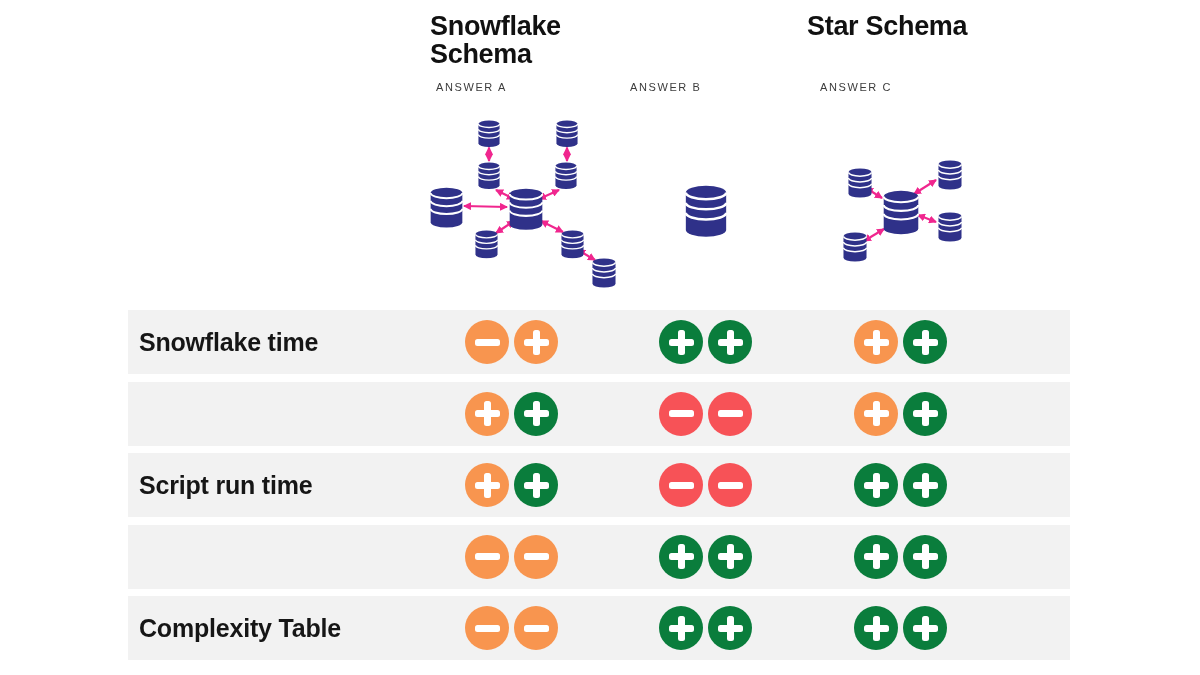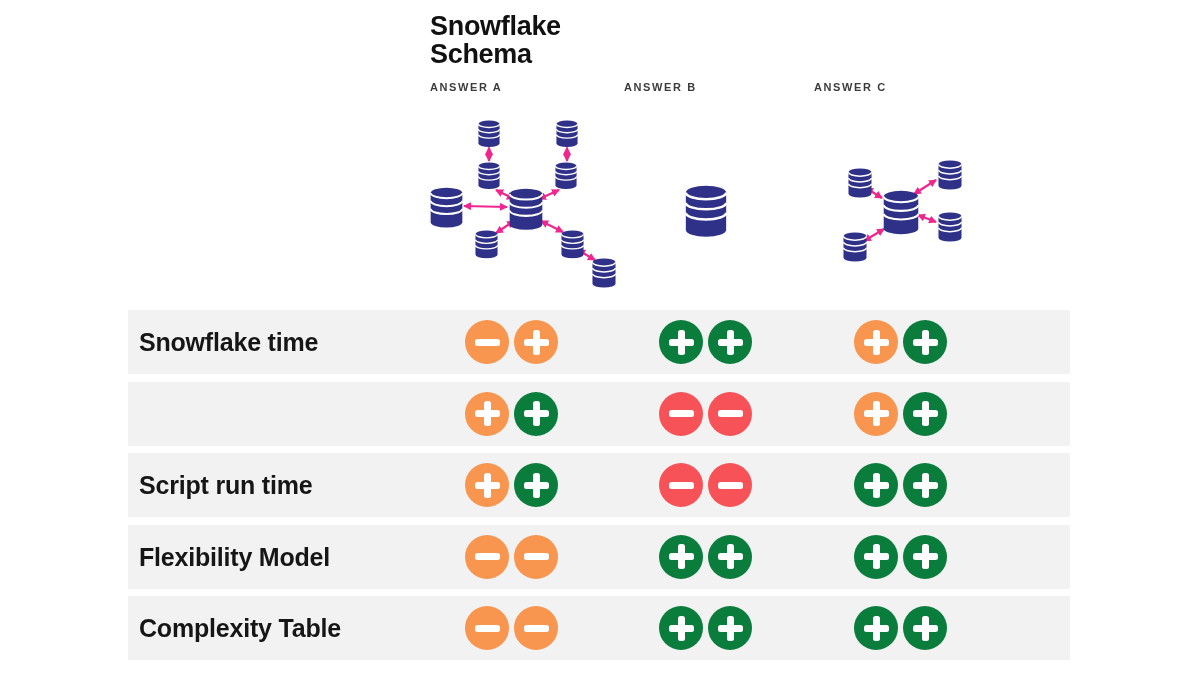--- a/index.html
+++ b/index.html
@@ -8,22 +8,23 @@
     font-family:"Liberation Sans",sans-serif;
   }
   .col-title{
     position:absolute;top:12px;font-size:27px;font-weight:600;line-height:28px;
     color:var(--title-color,#111);letter-spacing:-0.3px;
   }
   .col-title.a{left:430px;width:170px;}
   .col-title.b{left:624px;width:130px;}
   .col-title.c{left:807px;width:230px;}
   .answer-label{
-    position:absolute;top:81px;font-size:11px;font-weight:700;color:var(--answer-color,#3c3c3c);
+    position:absolute;top:81px;font-size:11px;font-weight:400;color:var(--answer-color,#3c3c3c);
     letter-spacing:1.6px;
+    margin-left:6px;
   }
   .answer-label.a{left:430px;}
   .answer-label.b{left:624px;}
   .answer-label.c{left:814px;}
   #diagrams{position:absolute;left:400px;top:100px;width:600px;height:200px;}
   #diagrams .db-body{fill:var(--navy,#2f3189);}
   #diagrams .db-sep{fill:none;stroke:#ffffff;stroke-width:6;}
   #diagrams .arrow{stroke:var(--pink,#f0268e);stroke-width:2.2;fill:none;}
   #ah path{fill:var(--pink,#f0268e);}
   .cmp-row{position:absolute;left:128px;width:942px;height:64px;background:var(--row-bg,#f2f2f2);}
@@ -40,20 +41,21 @@
     content:"";position:absolute;left:50%;top:50%;width:7px;height:25px;margin:-12.5px 0 0 -3.5px;
     background:#fff;border-radius:2.5px;
   }
 </style>
 </head>
 <body>
 
 <div class="canvas">
 
   <div class="col-title a">Snowflake Schema</div>
+  <div class="col-title c">Star Schema</div>
 
   <div class="answer-label a">ANSWER A</div>
   <div class="answer-label b">ANSWER B</div>
   <div class="answer-label c">ANSWER C</div>
 
   <svg id="diagrams" viewBox="0 0 600 200" xmlns="http://www.w3.org/2000/svg">
     <defs>
       <symbol id="db" viewBox="0 0 100 125">
         <path class="db-body" d="M2,18 A48,16 0 0 1 98,18 L98,107 A48,16 0 0 1 2,107 Z"></path>
         <path class="db-sep" d="M2,18 A48,16 0 0 0 98,18"></path>
@@ -116,21 +118,20 @@
       <div class="cmp-row" style="top: 453px;">
         <span class="row-label">Script run time</span>
         <span class="badge plus" style="left: 337px; background: rgb(248, 149, 79);"></span>
         <span class="badge plus" style="left: 386px; background: rgb(10, 125, 60);"></span>
         <span class="badge minus" style="left: 531px; background: rgb(247, 82, 87);"></span>
         <span class="badge minus" style="left: 580px; background: rgb(247, 82, 87);"></span>
         <span class="badge plus" style="left: 726px; background: rgb(10, 125, 60);"></span>
         <span class="badge plus" style="left: 775px; background: rgb(10, 125, 60);"></span>
       </div>
       <div class="cmp-row" style="top: 524.5px;">
-        <span class="row-label">Flexibility Model</span>
         <span class="badge minus" style="left: 337px; background: rgb(248, 149, 79);"></span>
         <span class="badge minus" style="left: 386px; background: rgb(248, 149, 79);"></span>
         <span class="badge plus" style="left: 531px; background: rgb(10, 125, 60);"></span>
         <span class="badge plus" style="left: 580px; background: rgb(10, 125, 60);"></span>
         <span class="badge plus" style="left: 726px; background: rgb(10, 125, 60);"></span>
         <span class="badge plus" style="left: 775px; background: rgb(10, 125, 60);"></span>
       </div>
       <div class="cmp-row" style="top: 596px;">
         <span class="row-label">Complexity Table</span>
         <span class="badge minus" style="left: 337px; background: rgb(248, 149, 79);"></span>

